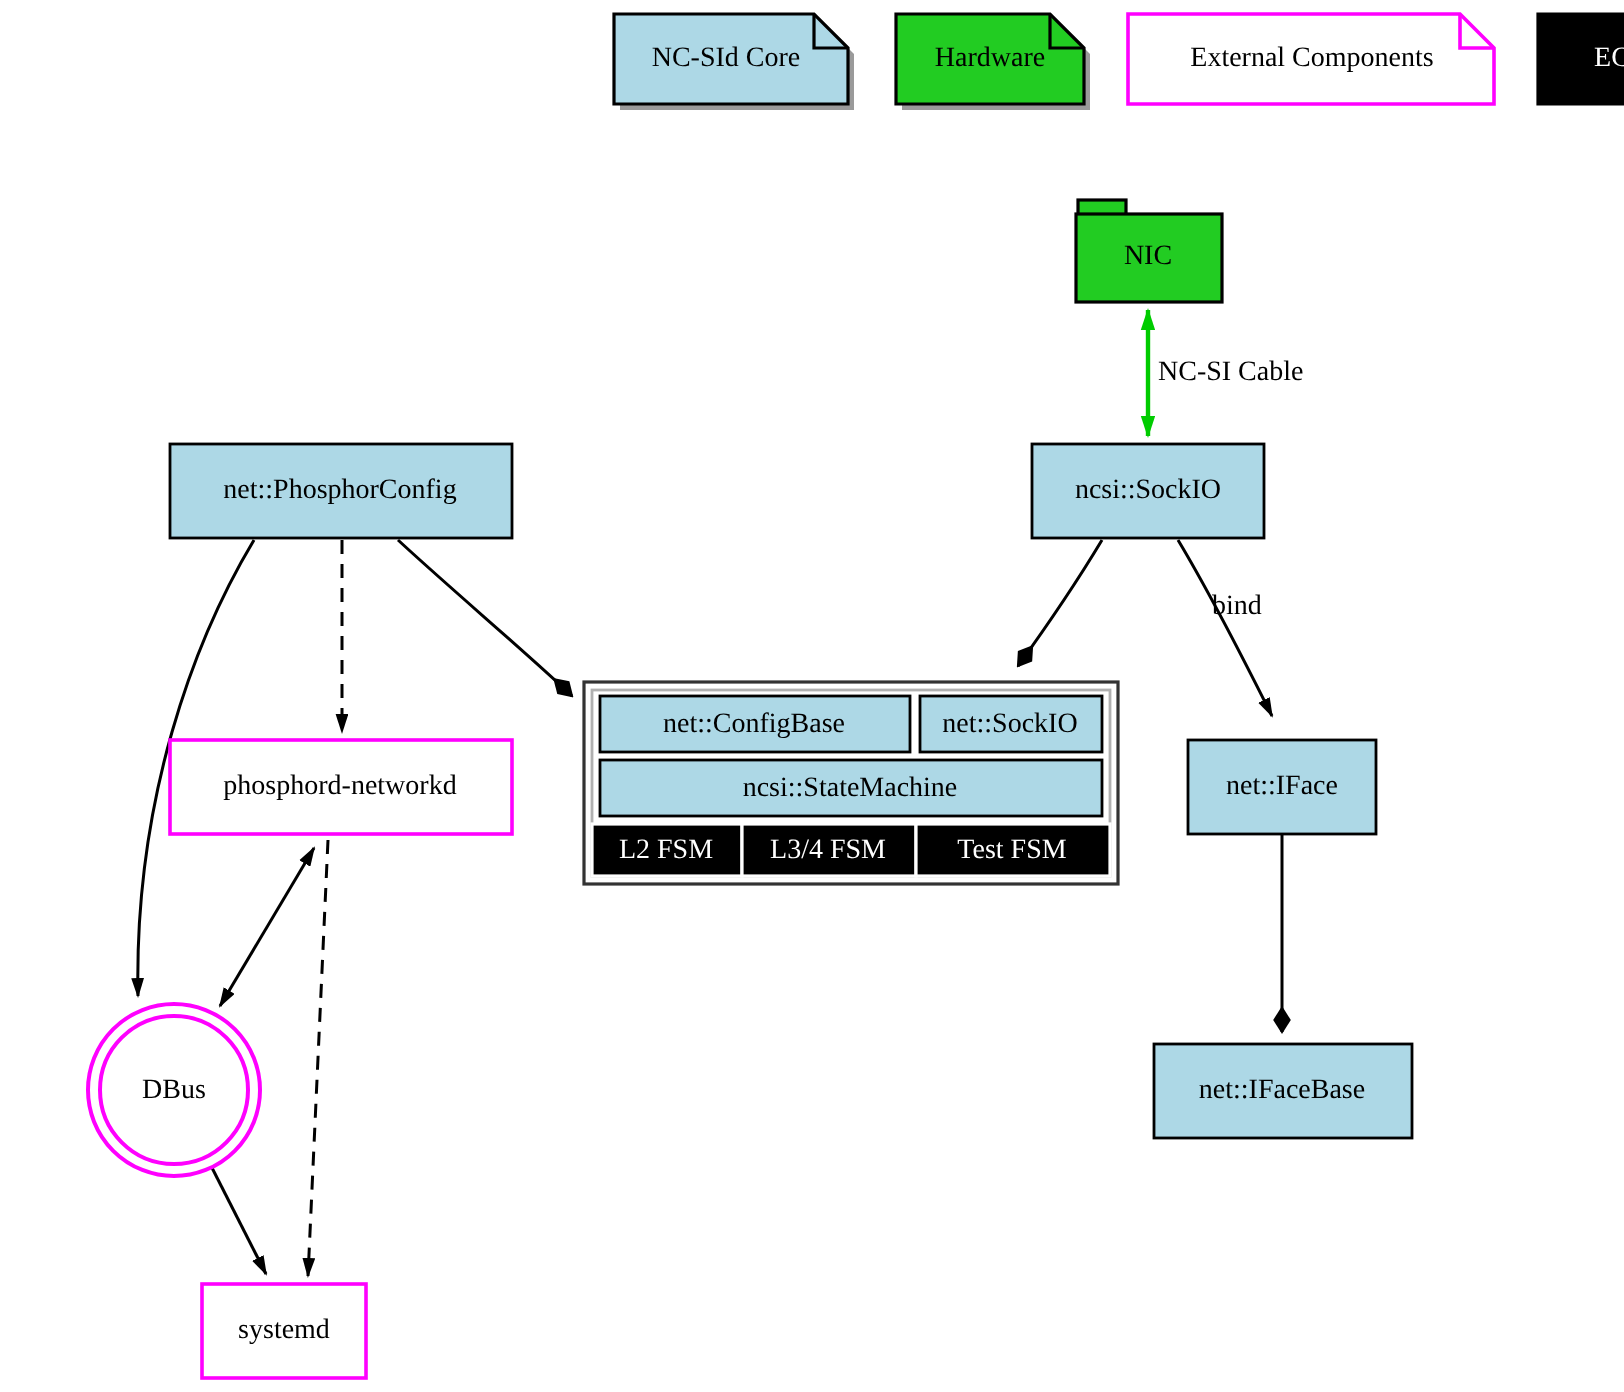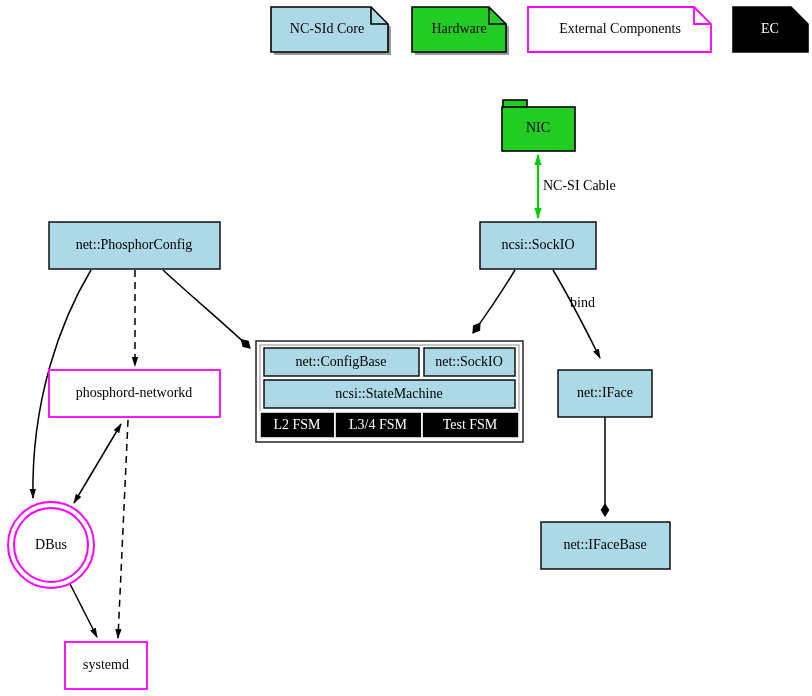--- a/index.html
+++ b/index.html
@@ -1,18 +1,18 @@
 <!DOCTYPE html>
 <html><head>
 <meta charset="utf-8">
 <style>
   html,body{margin:0;padding:0;background:#ffffff;}
   body{width:812px;height:696px;overflow:hidden;
        font-family:"Liberation Serif","DejaVu Serif",serif;}
-  #canvas{position:relative;width:672px;height:696px;}
+  #canvas{position:relative;width:672px;height:696px;margin-left:36px;}
   svg{position:absolute;left:0;top:0;width:812px;height:696px;}
   .nodelabel{font-family:"Liberation Serif","DejaVu Serif",serif;
              font-size:14px;text-anchor:middle;dominant-baseline:middle;fill:#000;}
   .edgelabel{font-family:"Liberation Serif","DejaVu Serif",serif;
              font-size:14px;fill:#000;dominant-baseline:middle;}
   .whitelabel{fill:#ffffff;}
 </style>
 </head>
 <body>
 

